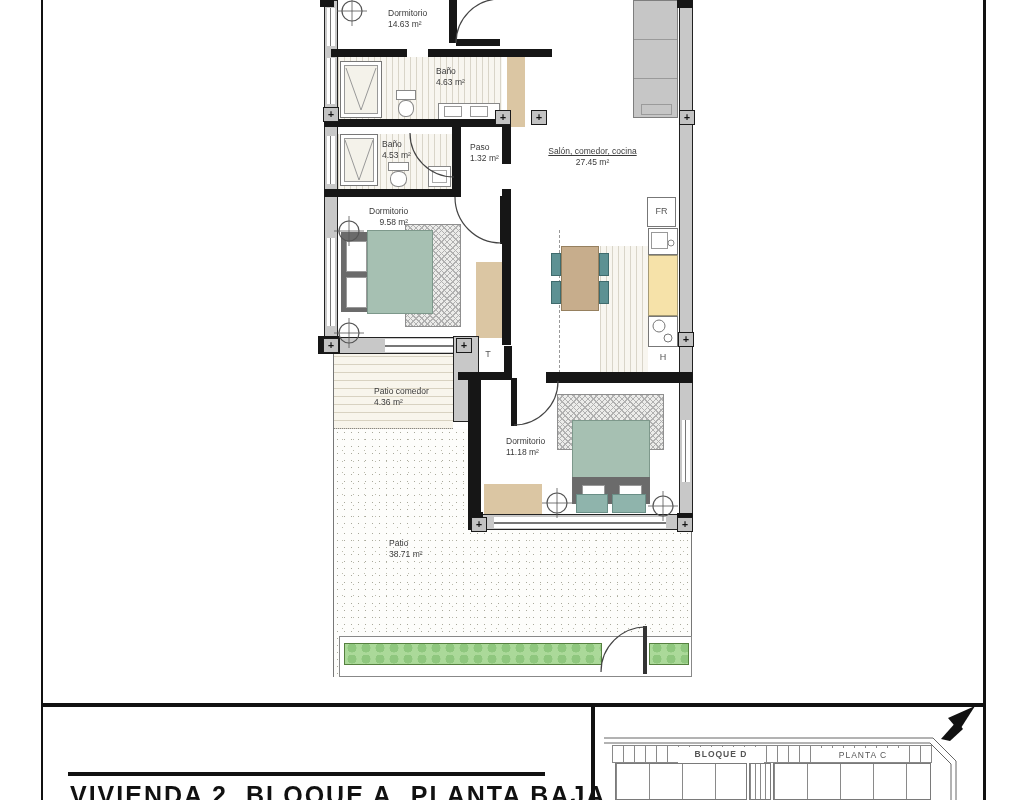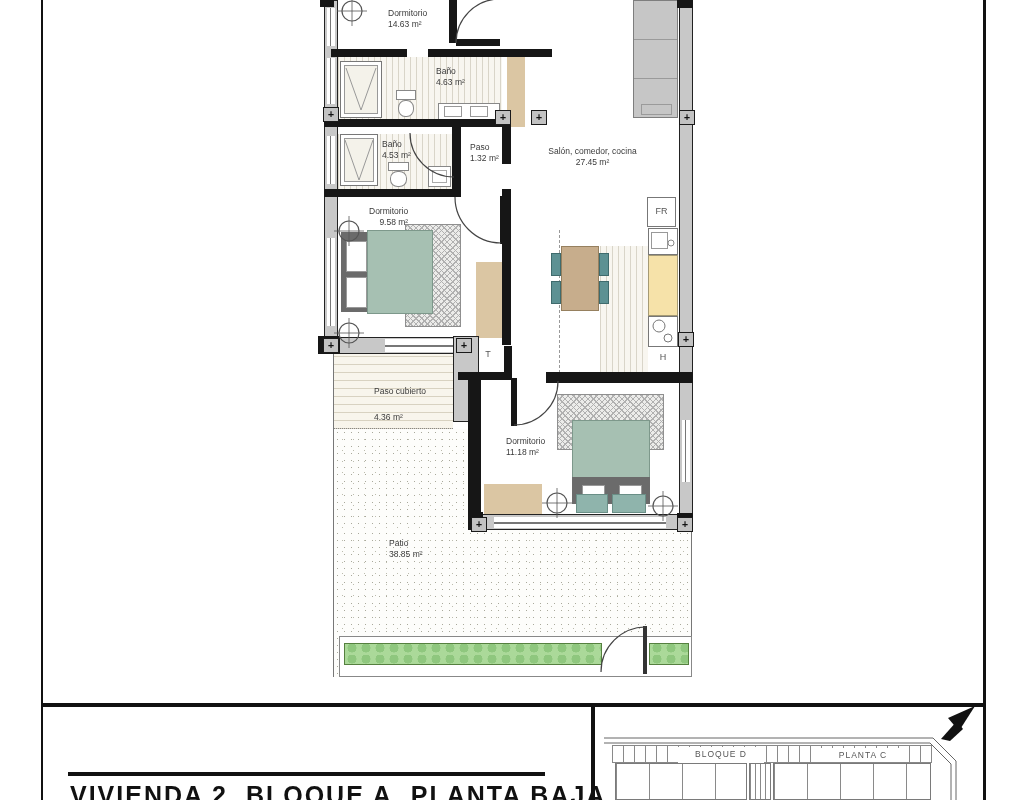--- a/index.html
+++ b/index.html
@@ -161,54 +161,54 @@
   </div>
   <div class="rlabel" style="left:382px;top:139px;">
     <span style="display:block;">Baño</span>
     <span style="display:block;">4.53 m²</span>
   </div>
   <div class="rlabel" style="left:470px;top:142px;">
     <span style="display:block;">Paso</span>
     <span style="display:block;">1.32 m²</span>
   </div>
   <div class="rlabel ctr" style="left:540px;top:146px;width:105px;">
-    <span style="display:block;">Salón, comedor, cocina</span>
+    <span style="display:block;text-decoration:underline;">Salón, comedor, cocina</span>
     <span style="display:block;">27.45 m²</span>
   </div>
   <div class="rlabel" style="left:369px;top:206px;">
     <span style="display:block;">Dormitorio</span>
     <span style="display:block;text-align:right;">9.58 m²</span>
   </div>
   <div class="rlabel" style="left:374px;top:386px;">
-    <span style="display:block;">Paso cubierto</span>
-    <span style="display:block;margin-top:15px;">4.36 m²</span>
+    <span style="display:block;">Patio comedor</span>
+    <span style="display:block;">4.36 m²</span>
   </div>
   <div class="rlabel" style="left:506px;top:436px;">
     <span style="display:block;">Dormitorio</span>
     <span style="display:block;">11.18 m²</span>
   </div>
   <div class="rlabel" style="left:389px;top:538px;">
     <span style="display:block;">Patio</span>
-    <span style="display:block;">38.85 m²</span>
+    <span style="display:block;">38.71 m²</span>
   </div>
 
   <div class="applbl" style="left:647px;top:206px;width:29px;">FR</div>
   <div class="applbl" style="left:478px;top:349px;width:20px;">T</div>
   <div class="applbl" style="left:650px;top:352px;width:26px;">H</div>
 
   <div class="abs" style="left:41px;top:0;width:2px;height:800px;background:#111;"></div>
   <div class="abs" style="left:983px;top:0;width:3px;height:800px;background:#111;"></div>
   <div class="abs" style="left:41px;top:703px;width:945px;height:4px;background:#111;"></div>
   <div class="abs" style="left:591px;top:703px;width:4px;height:97px;background:#111;"></div>
   <div class="abs" style="left:68px;top:772px;width:477px;height:4px;background:#111;"></div>
   <div id="title">VIVIENDA 2, BLOQUE A, PLANTA BAJA</div>
 
   <div class="abs" style="left:612px;top:745px;width:320px;height:18px;border-top:1px solid #888;border-bottom:1px solid #888;
               background:repeating-linear-gradient(90deg,#8a8a8a 0 1px,transparent 1px 11px),#fff;box-sizing:border-box;"></div>
-  <div class="sp-lbl" style="left:678px;top:747px;width:86px;height:17px;">BLOQUE D</div>
+  <div class="sp-lbl" style="left:678px;top:747px;width:86px;height:17px;font-weight:bold;">BLOQUE D</div>
   <div class="sp-lbl" style="left:820px;top:748px;width:86px;height:14px;">PLANTA C</div>
   <div class="bld" style="left:615px;top:763px;width:132px;height:37px;"></div>
   <div class="bld" style="left:773px;top:763px;width:158px;height:37px;"></div>
   <div class="abs" style="left:749px;top:763px;width:22px;height:37px;background:repeating-linear-gradient(90deg,#8a8a8a 0 1px,transparent 1px 5px),#fff;border:1px solid #7a7a7a;box-sizing:border-box;"></div>
 
   <svg width="1024" height="800" viewBox="0 0 1024 800">
 
     <path d="M456,43 A44,44 0 0 1 500,-1" stroke="#444" stroke-width="1.2" fill="none"></path>
     <path d="M454,177 A44,44 0 0 1 410,133" stroke="#444" stroke-width="1.2" fill="none"></path>
     <path d="M501,243 A46,46 0 0 1 455,197" stroke="#444" stroke-width="1.2" fill="none"></path>

